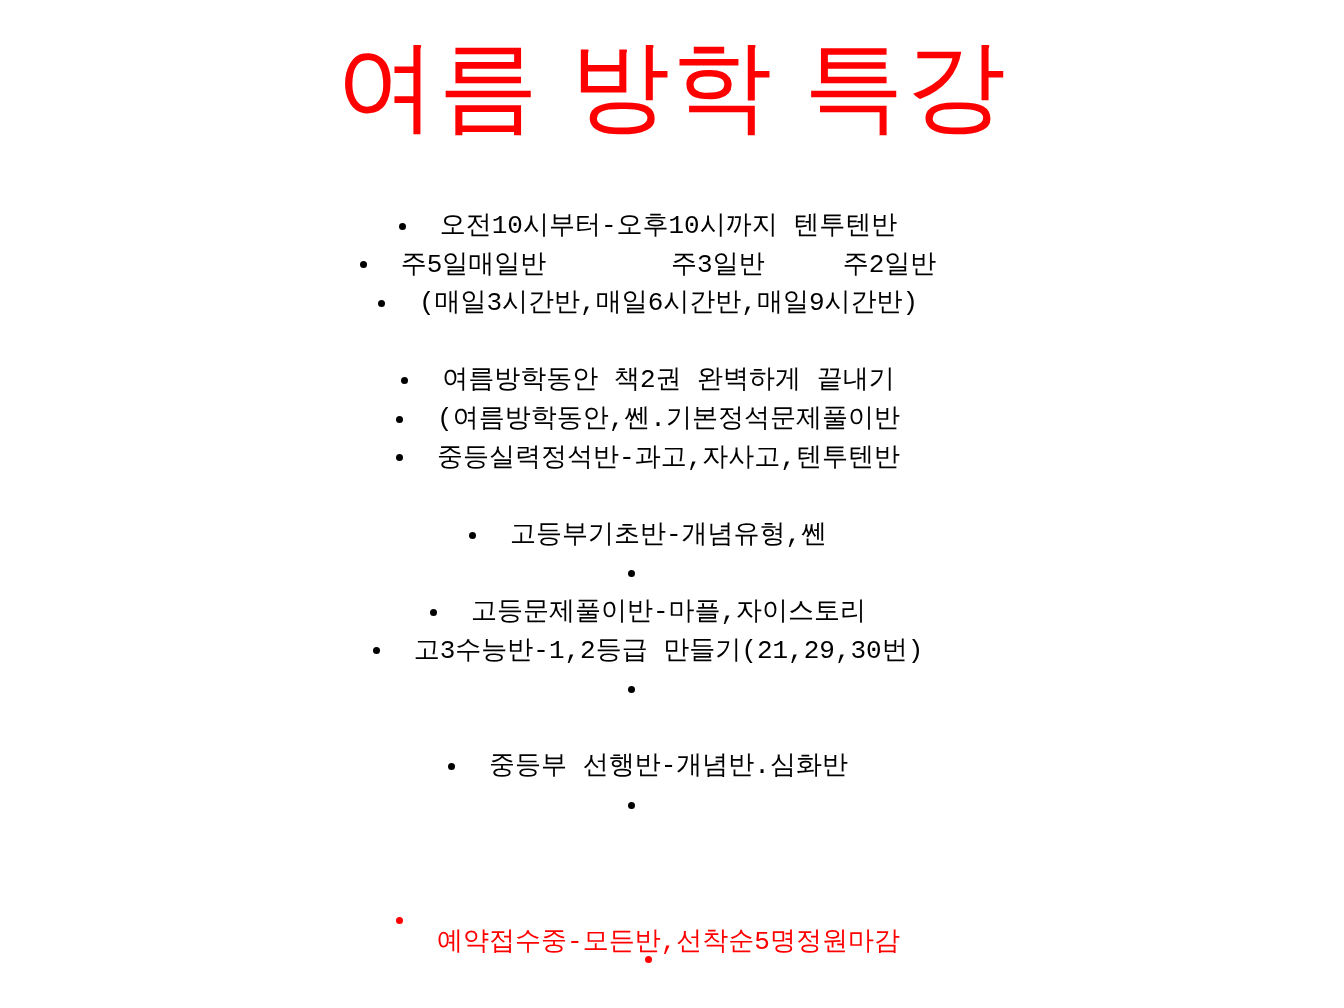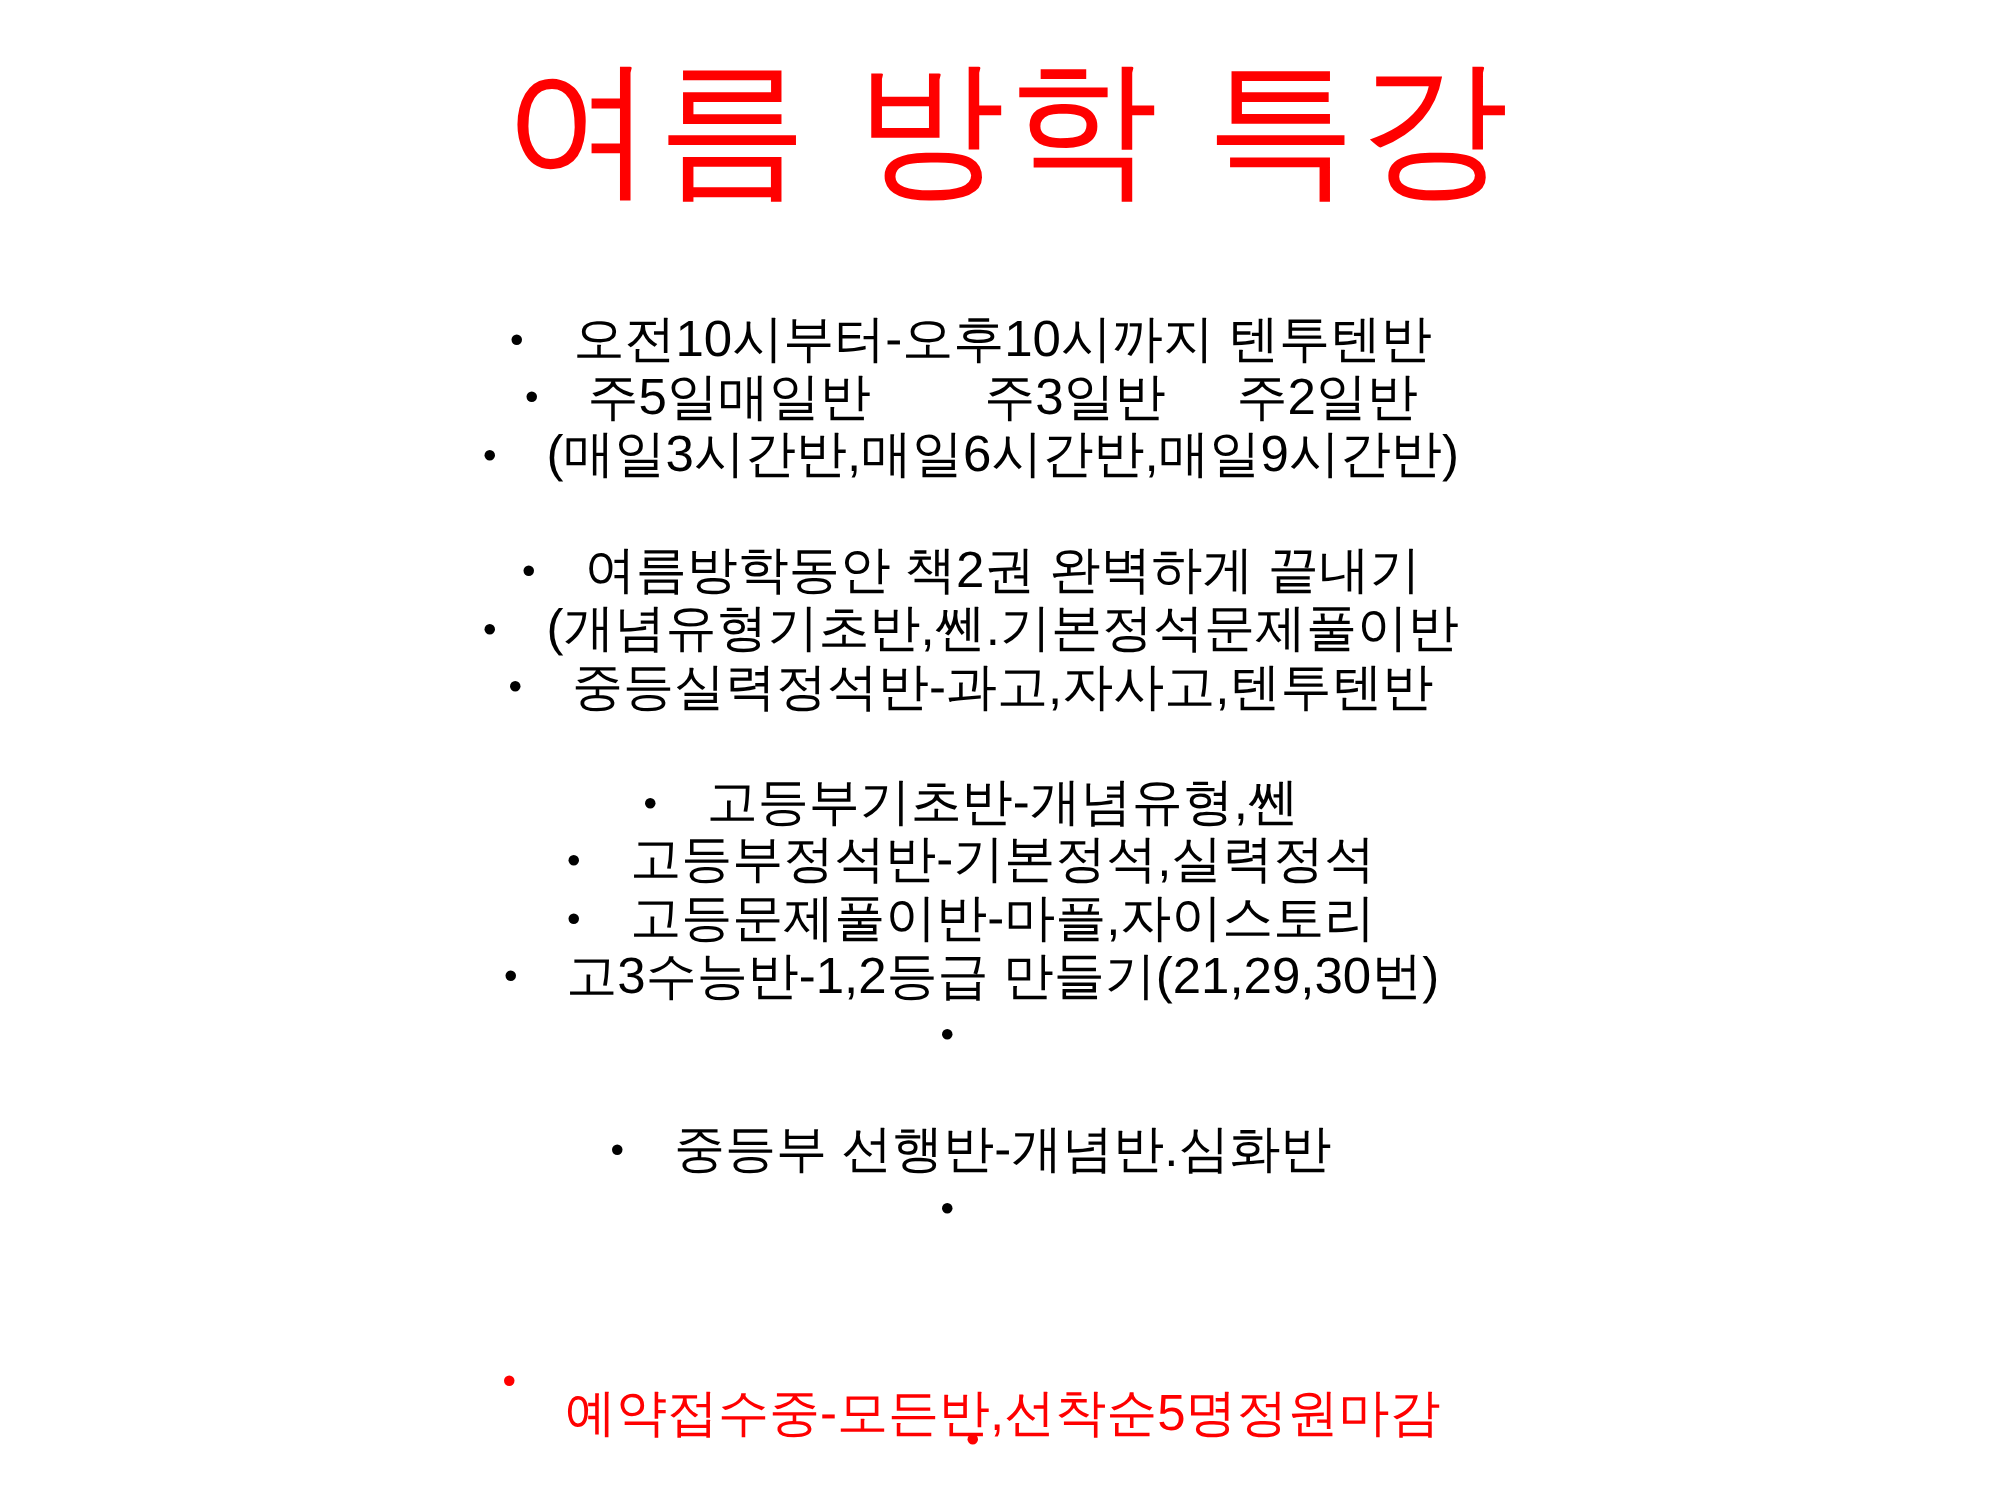--- a/index.html
+++ b/index.html
@@ -40,24 +40,25 @@
   }
   .dot {
     width: 7px;
     height: 7px;
     border-radius: 50%;
     background: #000000;
     margin-right: 34px;
     flex: 0 0 auto;
   }
   .txt {
-    font-size: 34px;
+    font-size: 26px;
     color: #000000;
     white-space: pre;
     line-height: 38.6px;
+    font-family: Liberation Mono, monospace;
   }
   .row.red .dot { background: #ff0000; }
   .row.red .txt { color: #ff0000; margin-top: 42px; }
   .row.lone .dot { margin-right: 0; }
 </style>
 </head>
 <body>
 
 <div class="slide">
 
@@ -79,36 +80,35 @@
     </div>
 
     <div class="spacer"></div>
 
     <div class="row">
       <span class="dot"></span>
       <span class="txt">여름방학동안 책2권 완벽하게 끝내기</span>
     </div>
     <div class="row">
       <span class="dot"></span>
-      <span class="txt">(개념유형기초반,쎈.기본정석문제풀이반</span>
+      <span class="txt">(여름방학동안,쎈.기본정석문제풀이반</span>
     </div>
     <div class="row">
       <span class="dot"></span>
       <span class="txt">중등실력정석반-과고,자사고,텐투텐반</span>
     </div>
 
     <div class="spacer"></div>
 
     <div class="row">
       <span class="dot"></span>
       <span class="txt">고등부기초반-개념유형,쎈</span>
     </div>
     <div class="row">
       <span class="dot"></span>
-      <span class="txt">고등부정석반-기본정석,실력정석</span>
     </div>
     <div class="row">
       <span class="dot"></span>
       <span class="txt">고등문제풀이반-마플,자이스토리</span>
     </div>
     <div class="row">
       <span class="dot"></span>
       <span class="txt">고3수능반-1,2등급 만들기(21,29,30번)</span>
     </div>
     <div class="row">

